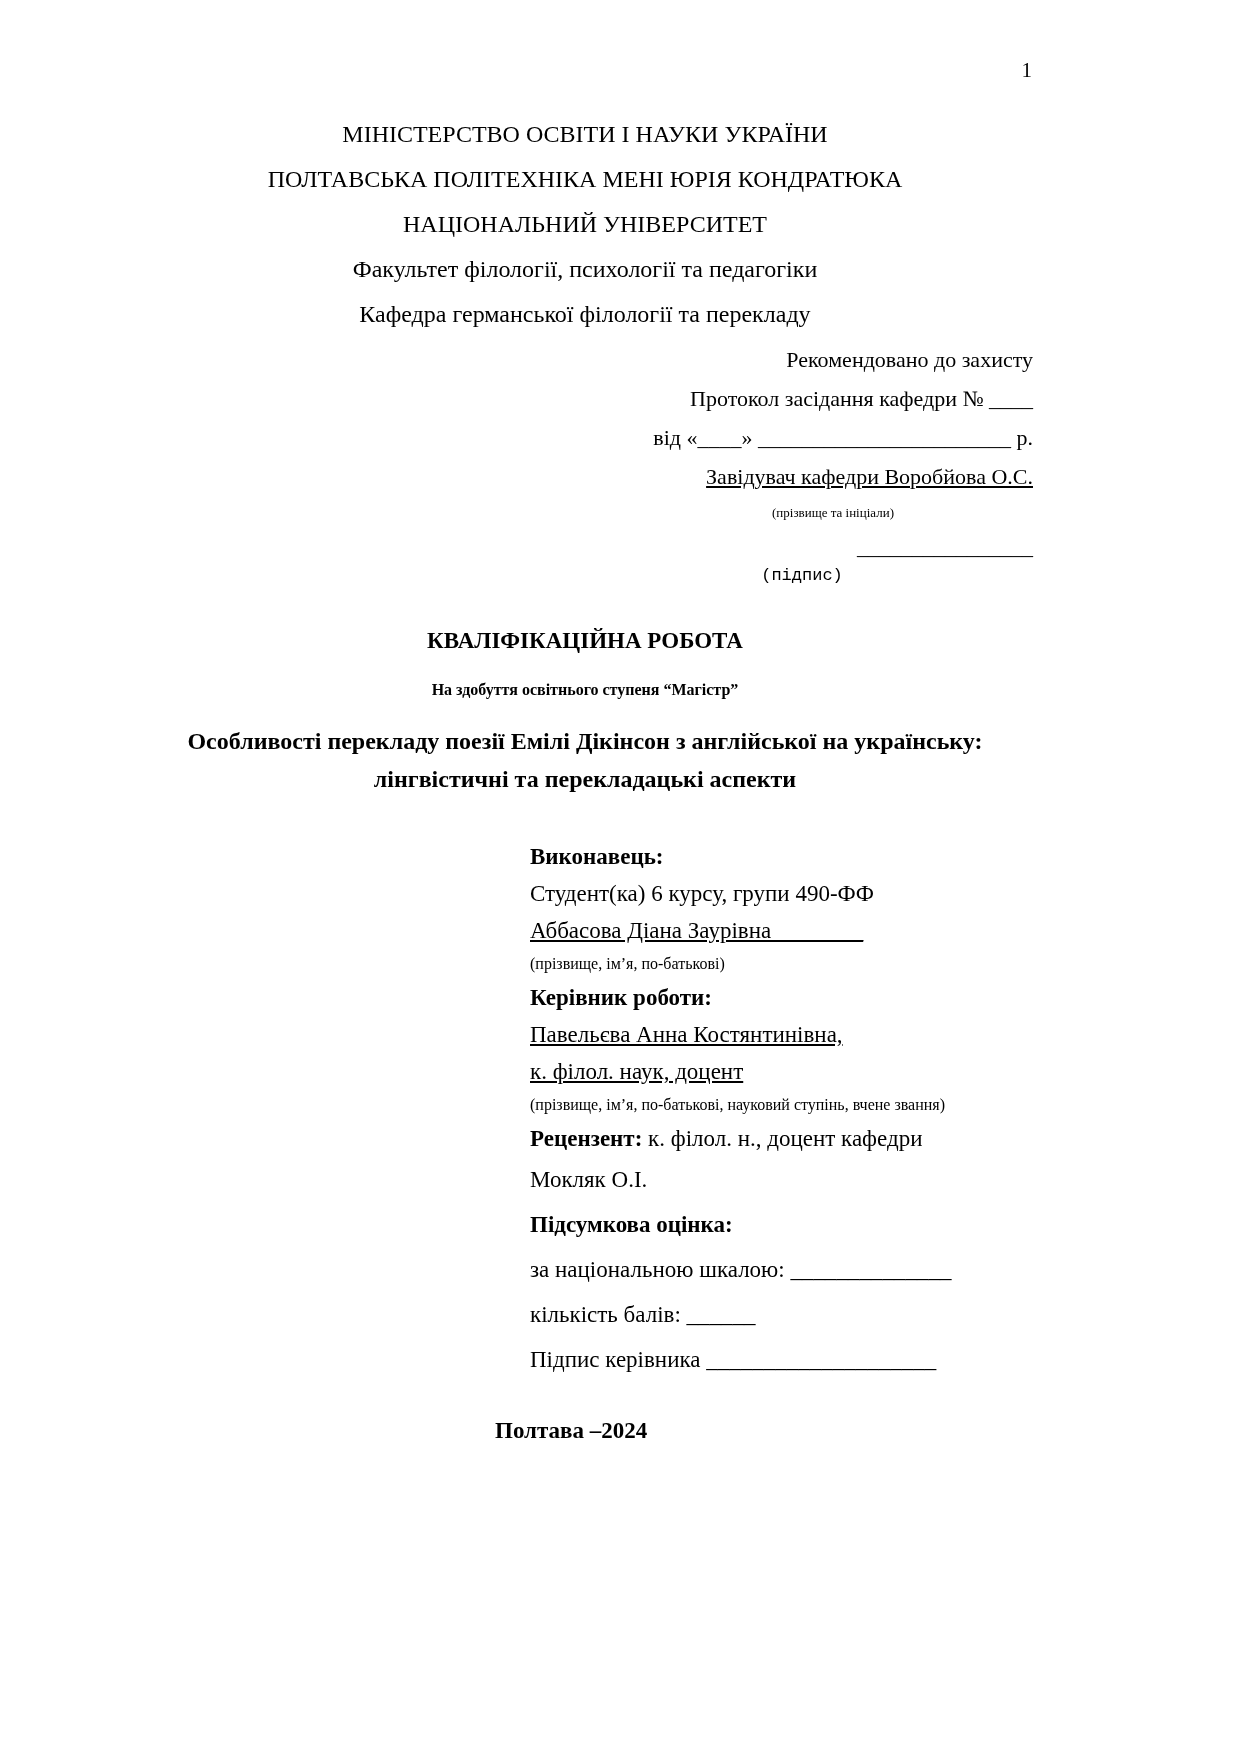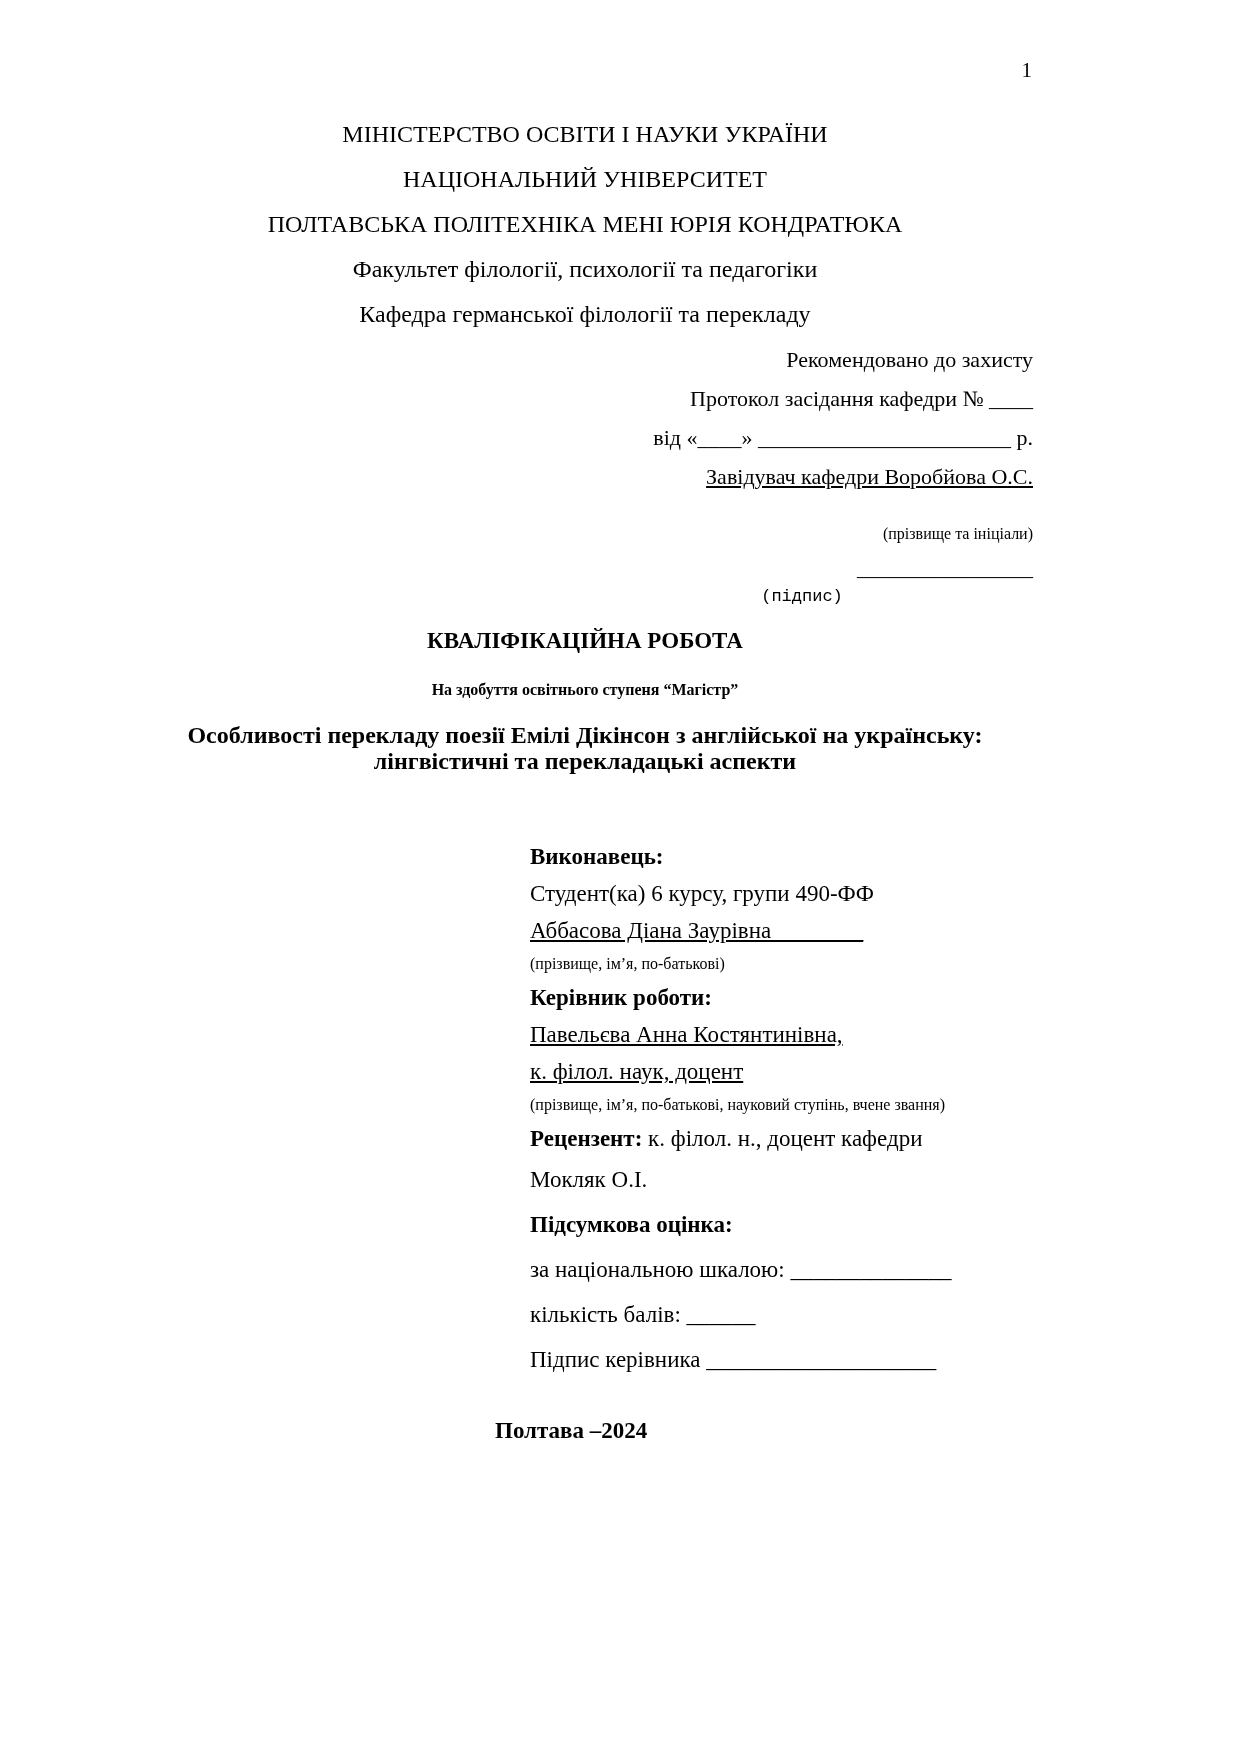--- a/index.html
+++ b/index.html
@@ -42,24 +42,23 @@
   }
   .approval-line {
     line-height: 39px;
     white-space: nowrap;
     text-align: right;
   }
   .underlined {
     text-decoration: underline;
   }
   .approval-note-name {
-    font-size: 16px;
+    font-size: 13px;
     line-height: 34px;
-    text-align: right;
-    margin-top: 21px;
+    text-align: center;
   }
   .approval-sign-line {
     line-height: 34px;
     text-align: right;
   }
   .approval-note-sign {
     font-size: 17px;
     line-height: 24px;
     text-align: center;
     padding-right: 62px;
@@ -76,21 +75,21 @@
   .work-type {
     font-size: 23px;
     line-height: 50px;
   }
   .degree {
     font-size: 16px;
     line-height: 48px;
   }
   .thesis-title {
     font-size: 24px;
-    line-height: 26px;
+    line-height: 38px;
     margin: 8px auto 0 auto;
     max-width: 900px;
   }
   .details {
     position: absolute;
     top: 838px;
     left: 530px;
     width: 540px;
     font-size: 23px;
   }
@@ -120,22 +119,22 @@
 </style>
 </head>
 <body>
 
 <div class="page">
 
   <div class="page-number">1</div>
 
   <div class="header">
     <div class="header-line">МІНІСТЕРСТВО ОСВІТИ І НАУКИ УКРАЇНИ</div>
+    <div class="header-line">ПОЛТАВСЬКА ПОЛІТЕХНІКА МЕНІ ЮРІЯ КОНДРАТЮКА</div>
     <div class="header-line">НАЦІОНАЛЬНИЙ УНІВЕРСИТЕТ</div>
-    <div class="header-line">ПОЛТАВСЬКА ПОЛІТЕХНІКА МЕНІ ЮРІЯ КОНДРАТЮКА</div>
     <div class="header-line">Факультет філології, психології та педагогіки</div>
     <div class="header-line">Кафедра германської філології та перекладу</div>
   </div>
 
   <div class="approval">
     <div class="approval-line">Рекомендовано до захисту</div>
     <div class="approval-line">Протокол засідання кафедри № ____</div>
     <div class="approval-line">від «____» _______________________ р.</div>
     <div class="approval-line underlined">Завідувач кафедри Воробйова О.С.</div>
     <div class="approval-note-name">(прізвище та ініціали)</div>

